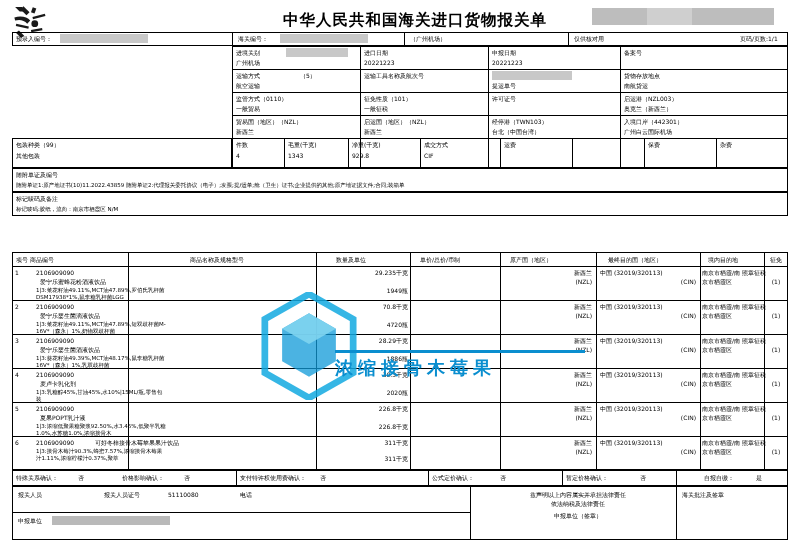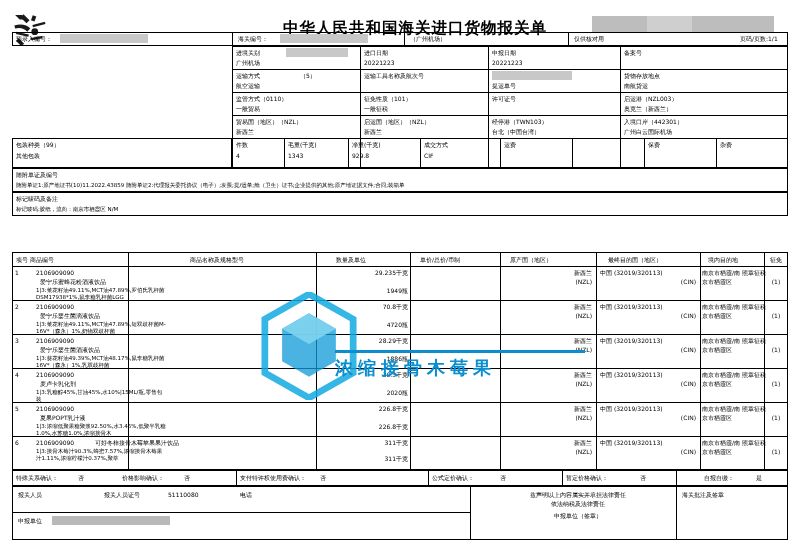--- a/index.html
+++ b/index.html
@@ -8,21 +8,21 @@
     background:#ffffff;
     font-family:"DejaVu Sans","Liberation Sans",sans-serif;
     font-size:6px;
     color:#000;
     position:relative;
     overflow:hidden;
   }
   .page{position:absolute;left:0;top:0;width:800px;height:552px;}
 
   
-  .hdr{position:absolute;left:0;top:0;width:800px;height:42px;margin-top:8px;}
+  .hdr{position:absolute;left:0;top:0;width:800px;height:42px;}
   .logo{position:absolute;left:12px;top:4px;width:38px;height:34px;}
   .title{
     position:absolute;left:250px;top:10px;width:330px;
     text-align:center;font-size:15.5px;font-weight:bold;letter-spacing:1px;
     font-family:"DejaVu Sans","Liberation Sans",sans-serif;
   }
   .redact{background:#c8c8c8;display:inline-block;}
   .redact-b{background:#b9b9b9;display:inline-block;}
   .hdr-redact{position:absolute;left:592px;top:8px;width:182px;height:17px;
     background:linear-gradient(90deg,#bdbdbd 0 30%,#cfcfcf 30% 55%,#bdbdbd 55% 100%);}

